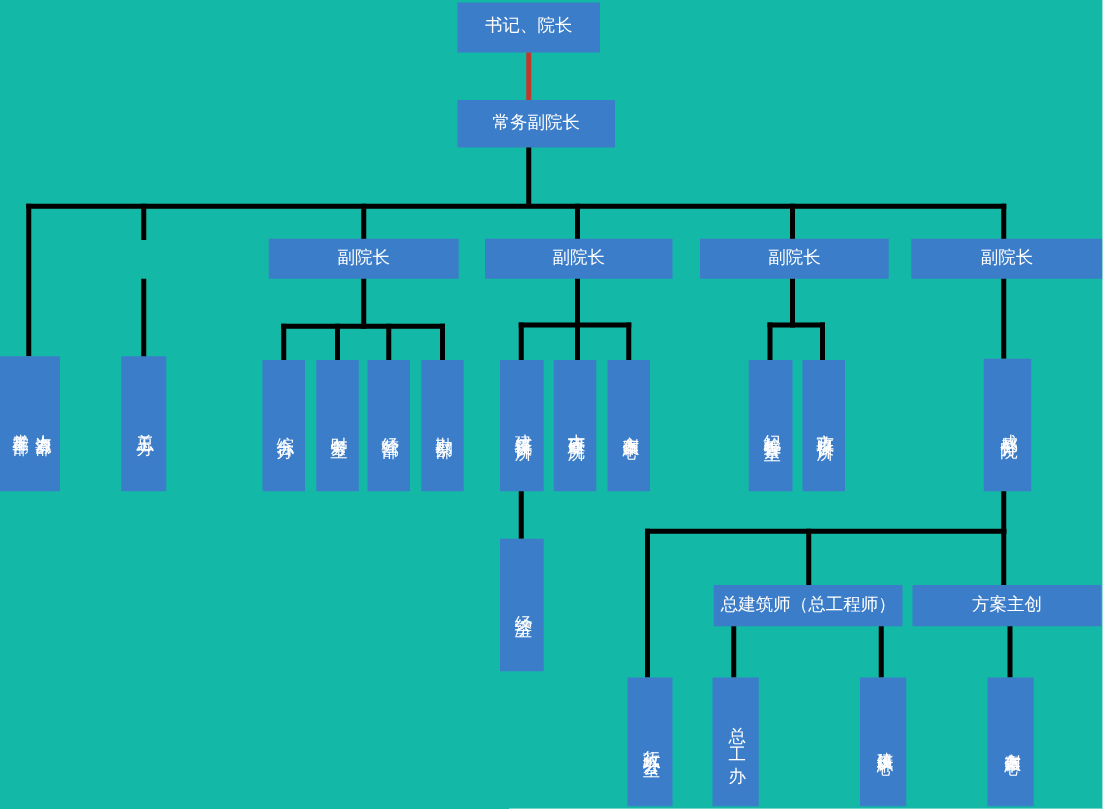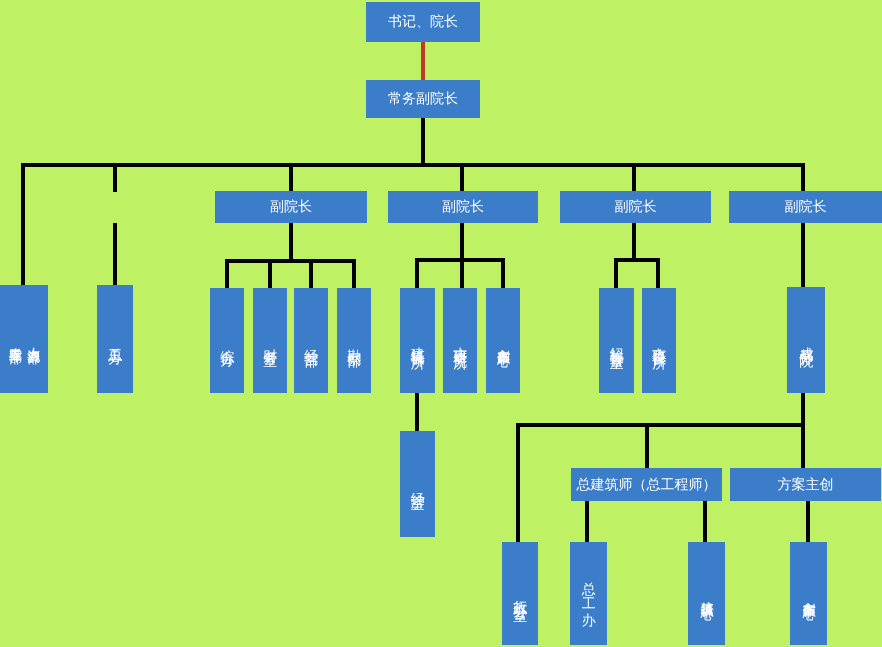--- a/index.html
+++ b/index.html
@@ -1,39 +1,39 @@
 <!DOCTYPE html>
 <html><head>
 <meta charset="utf-8">
 <style>
   * { margin:0; padding:0; box-sizing:border-box; }
   html,body { background:#ffffff; }
   body { font-family:"DejaVu Sans","Liberation Sans",sans-serif; }
-  .canvas { position:relative; width:882px; height:647px; background:#bef264; overflow:hidden; }
+  .canvas { position:relative; width:882px; height:647px; background:#14b8a6; overflow:hidden; }
   .box {
     position:absolute; background:#3B7DC9; color:#ffffff;
     display:flex; align-items:center; justify-content:center;
     font-size:14px; text-align:center; line-height:1.25; white-space:nowrap;
   }
   .vbox { writing-mode:vertical-rl; text-orientation:upright; letter-spacing:2px; font-size:14px; }
   .vbox6 { letter-spacing:1px; font-size:13px; }
   .spread { letter-spacing:16px; }
   .cols { gap:2px; }
   .cols span { writing-mode:vertical-rl; text-orientation:upright; letter-spacing:1px; font-size:13px; display:block; }
   .line { position:absolute; background:#000000; }
   .redline { position:absolute; background:#C0392B; }
 </style>
 </head>
 <body>
 
 <div class="canvas">
 
   <div class="box" style="left:366px; top:2px;  width:114px; height:40px;">书记、院长</div>
   <div class="redline" style="left:421px; top:42px; width:4px; height:38px;"></div>
-  <div class="box" style="left:366px; top:80px; width:114px; height:38px;">常务副院长</div>
+  <div class="box" style="left:366px; top:80px; width:126px; height:38px;">常务副院长</div>
 
   <div class="line" style="left:421px; top:118px; width:4px; height:47px;"></div>
 
   <div class="line" style="left:21px; top:163px; width:784px; height:4px;"></div>
 
   <div class="line" style="left:21px;  top:163px; width:4px; height:122px;"></div>
   <div class="line" style="left:113px; top:163px; width:4px; height:29px;"></div>
   <div class="line" style="left:289px; top:163px; width:4px; height:29px;"></div>
   <div class="line" style="left:460px; top:163px; width:4px; height:29px;"></div>
   <div class="line" style="left:632px; top:163px; width:4px; height:29px;"></div>

